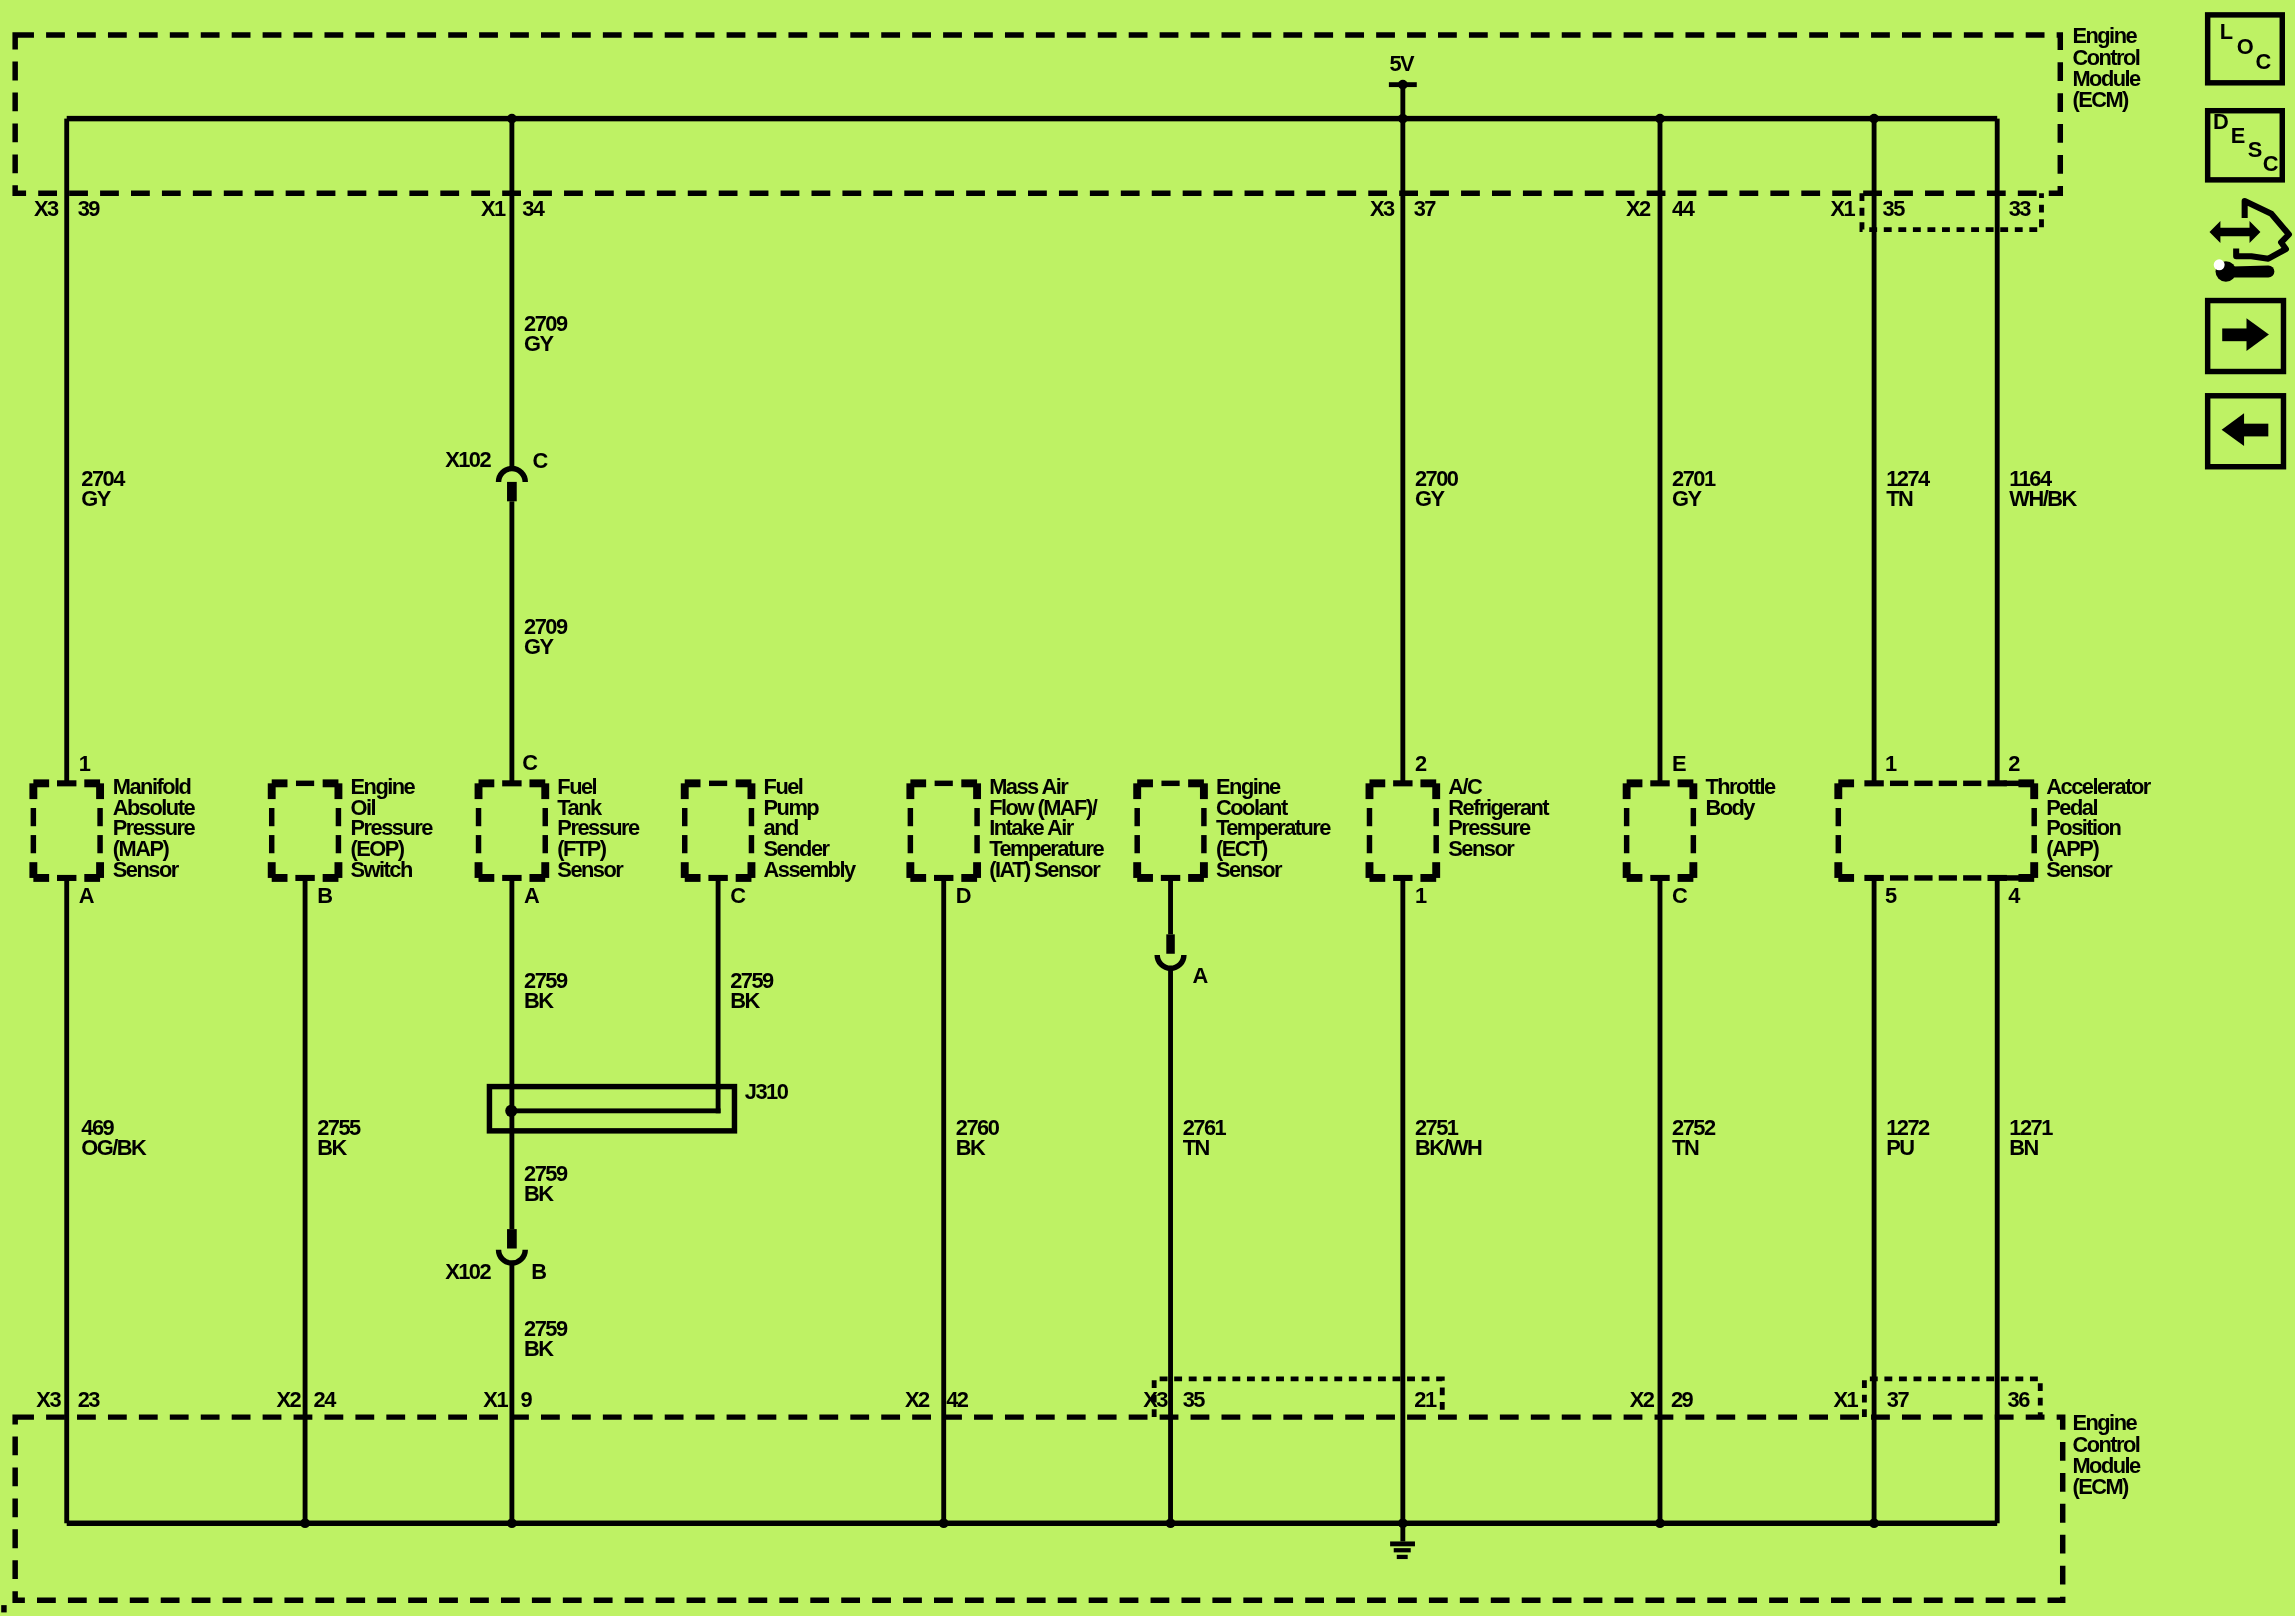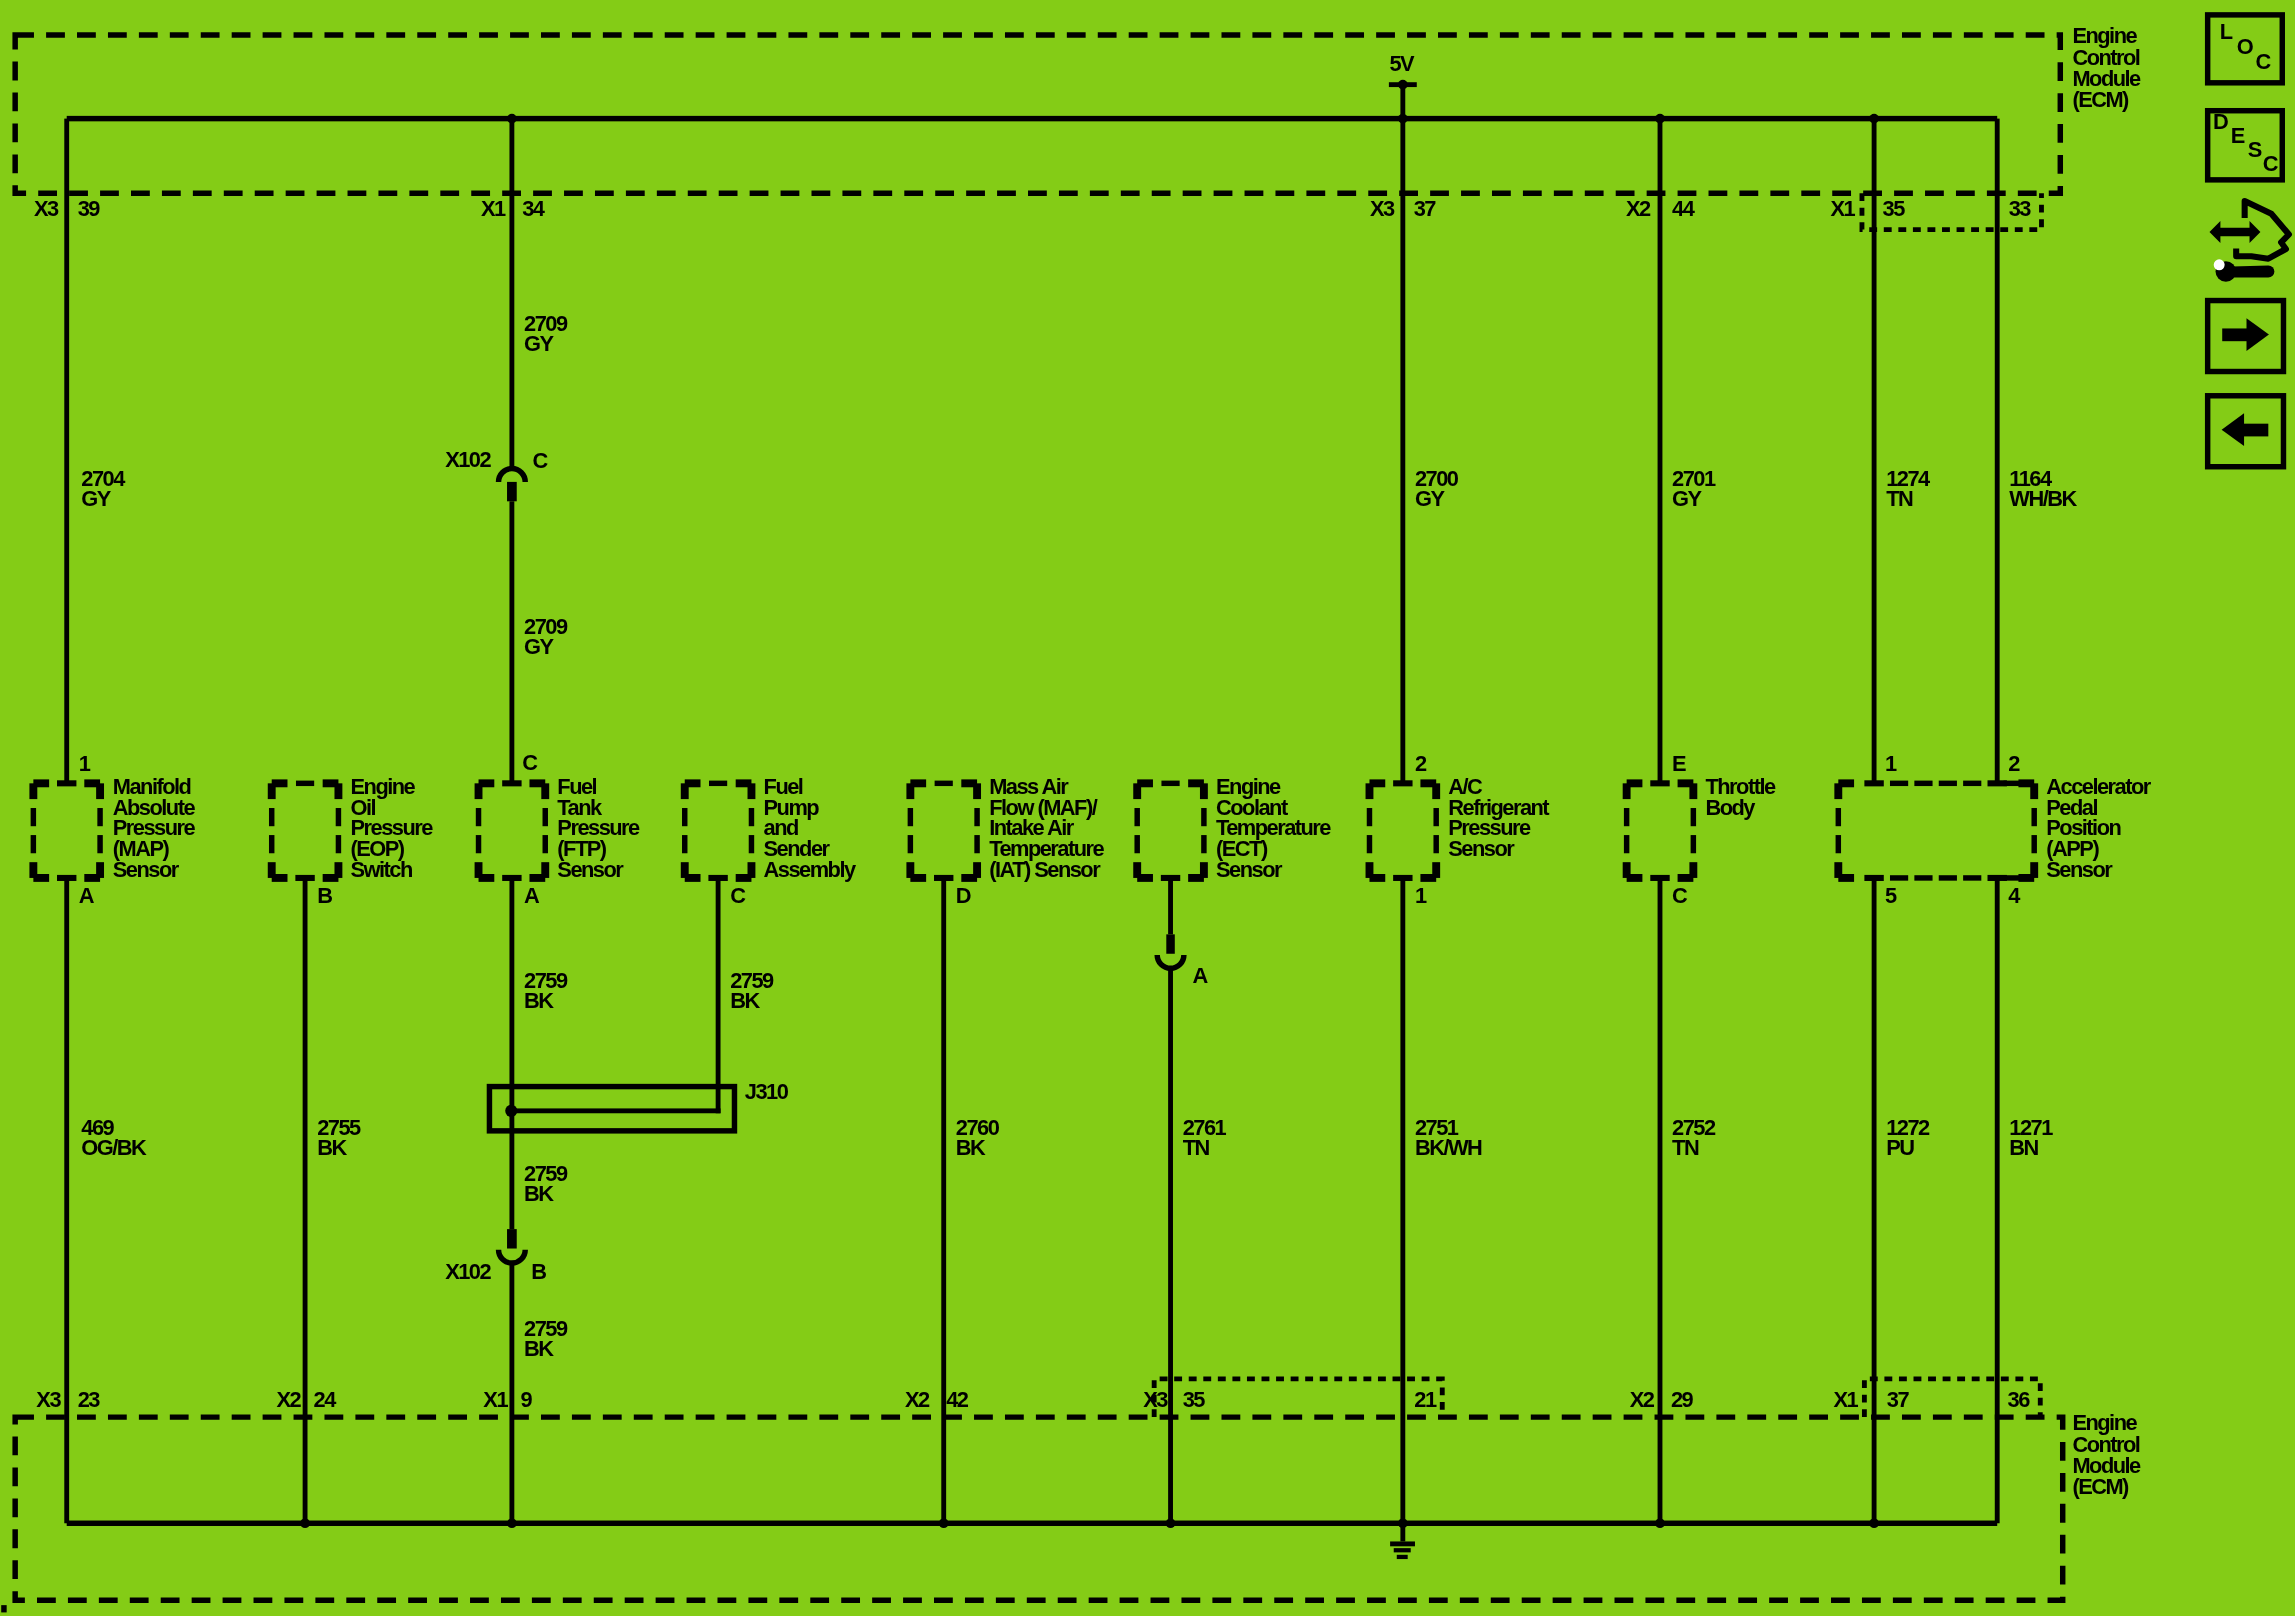--- a/index.html
+++ b/index.html
@@ -1,14 +1,14 @@
 <!DOCTYPE html>
 <html style="font-size:9.7px"><head><meta charset="utf-8"><style>
 html,body{margin:0;padding:0;background:#fff;}
-#page{position:relative;width:2295px;height:1617px;background:#84cc16;overflow:hidden;}
+#page{position:relative;width:2295px;height:1617px;background:#bef264;overflow:hidden;}
 svg{position:absolute;left:0;top:0;}
 text{font-family:"Liberation Sans",sans-serif;font-weight:bold;font-size:36px;fill:#000;letter-spacing:-2.5px;}
 </style></head><body>
 
 <div id="page">
     <svg width="2295" height="1617" viewBox="0 0 3784 2665" fill="#000" stroke="none">
 
 <g fill="none" stroke="#000" stroke-width="9" stroke-dasharray="31 20">
         <rect x="25" y="57" width="3372" height="261"></rect>
       </g>

